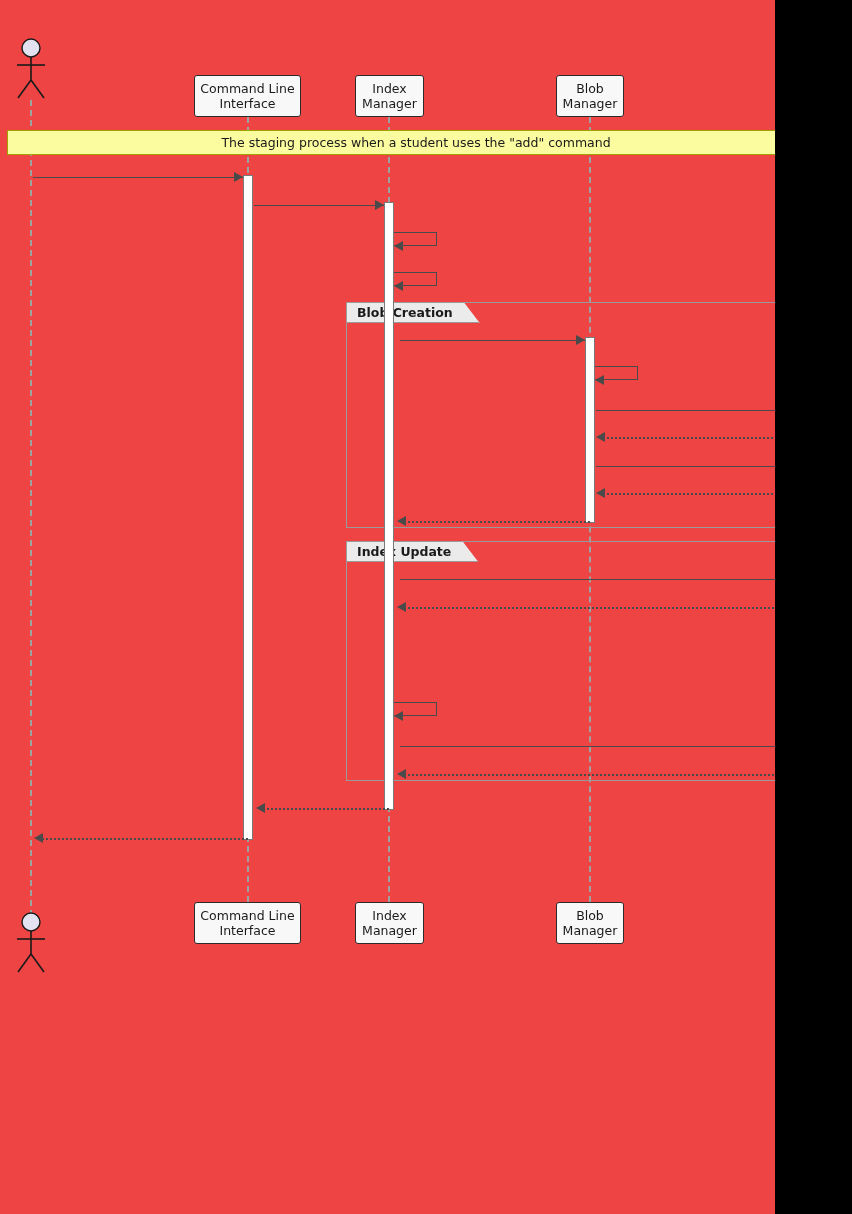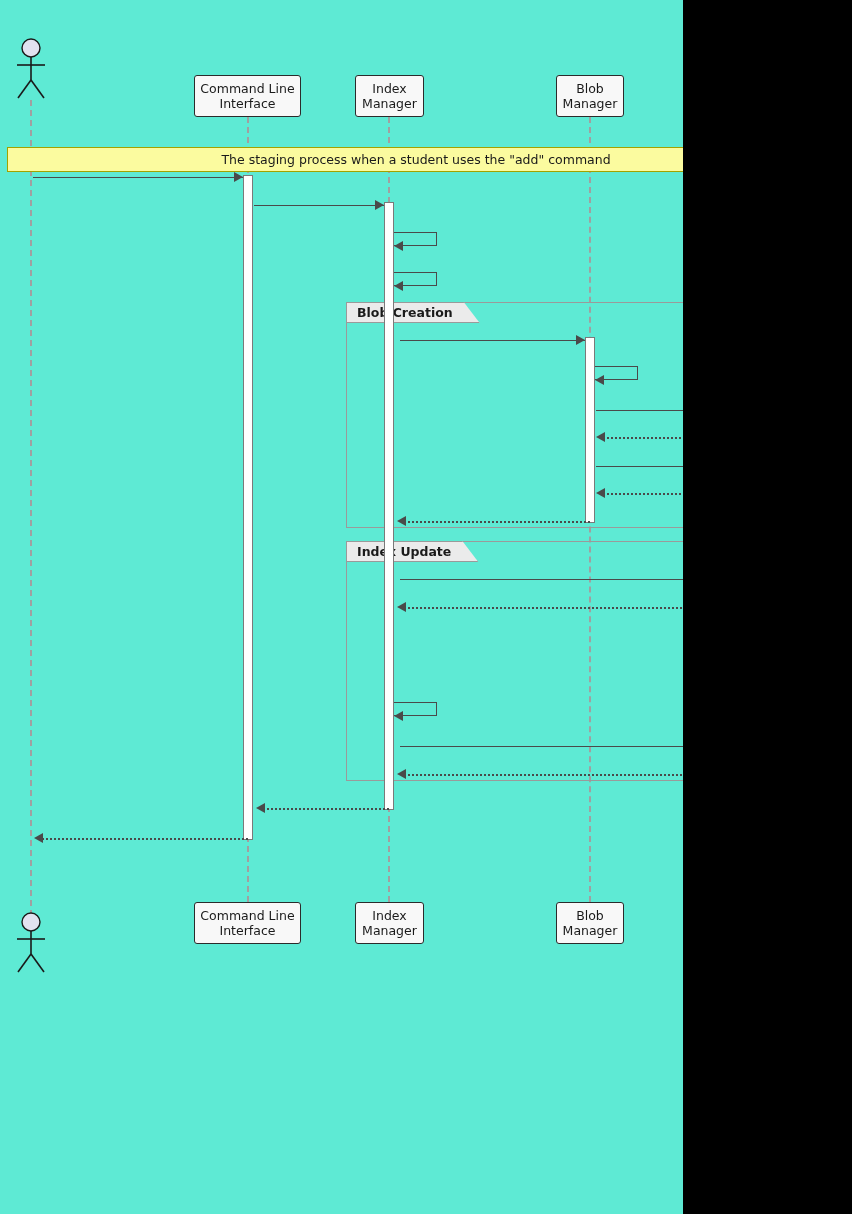--- a/index.html
+++ b/index.html
@@ -2,25 +2,26 @@
 <html><head>
 <meta charset="utf-8">
 <style>
   html, body {
     margin: 0;
     padding: 0;
     background: #000000;
   }
   #canvas {
     position: relative;
-    width: 683px;
+    width: 739px;
     height: 1214px;
-    background: #5eead4;
+    background: #ef4444;
     font-family: "DejaVu Sans", sans-serif;
     overflow: hidden;
+    padding-left: 36px;
   }
   
   .lifeline {
     position: absolute;
     width: 0;
     border-left: 2px dashed #A0A0A0;
   }
   
   .participant {
     position: absolute;
@@ -107,21 +108,20 @@
     width: 11px;
     height: 11px;
     background: #FBFB9F;
     border-left: 1px solid #A2A200;
     border-bottom: 1px solid #A2A200;
   }
   .note.center {
     display: flex;
     align-items: center;
     justify-content: center;
-    margin-top: 17px;
   }
   
   .group-box {
     position: absolute;
     box-sizing: border-box;
     border: 1px solid #9A9A9A;
     background: transparent;
   }
   .group-tab {
     position: absolute;

